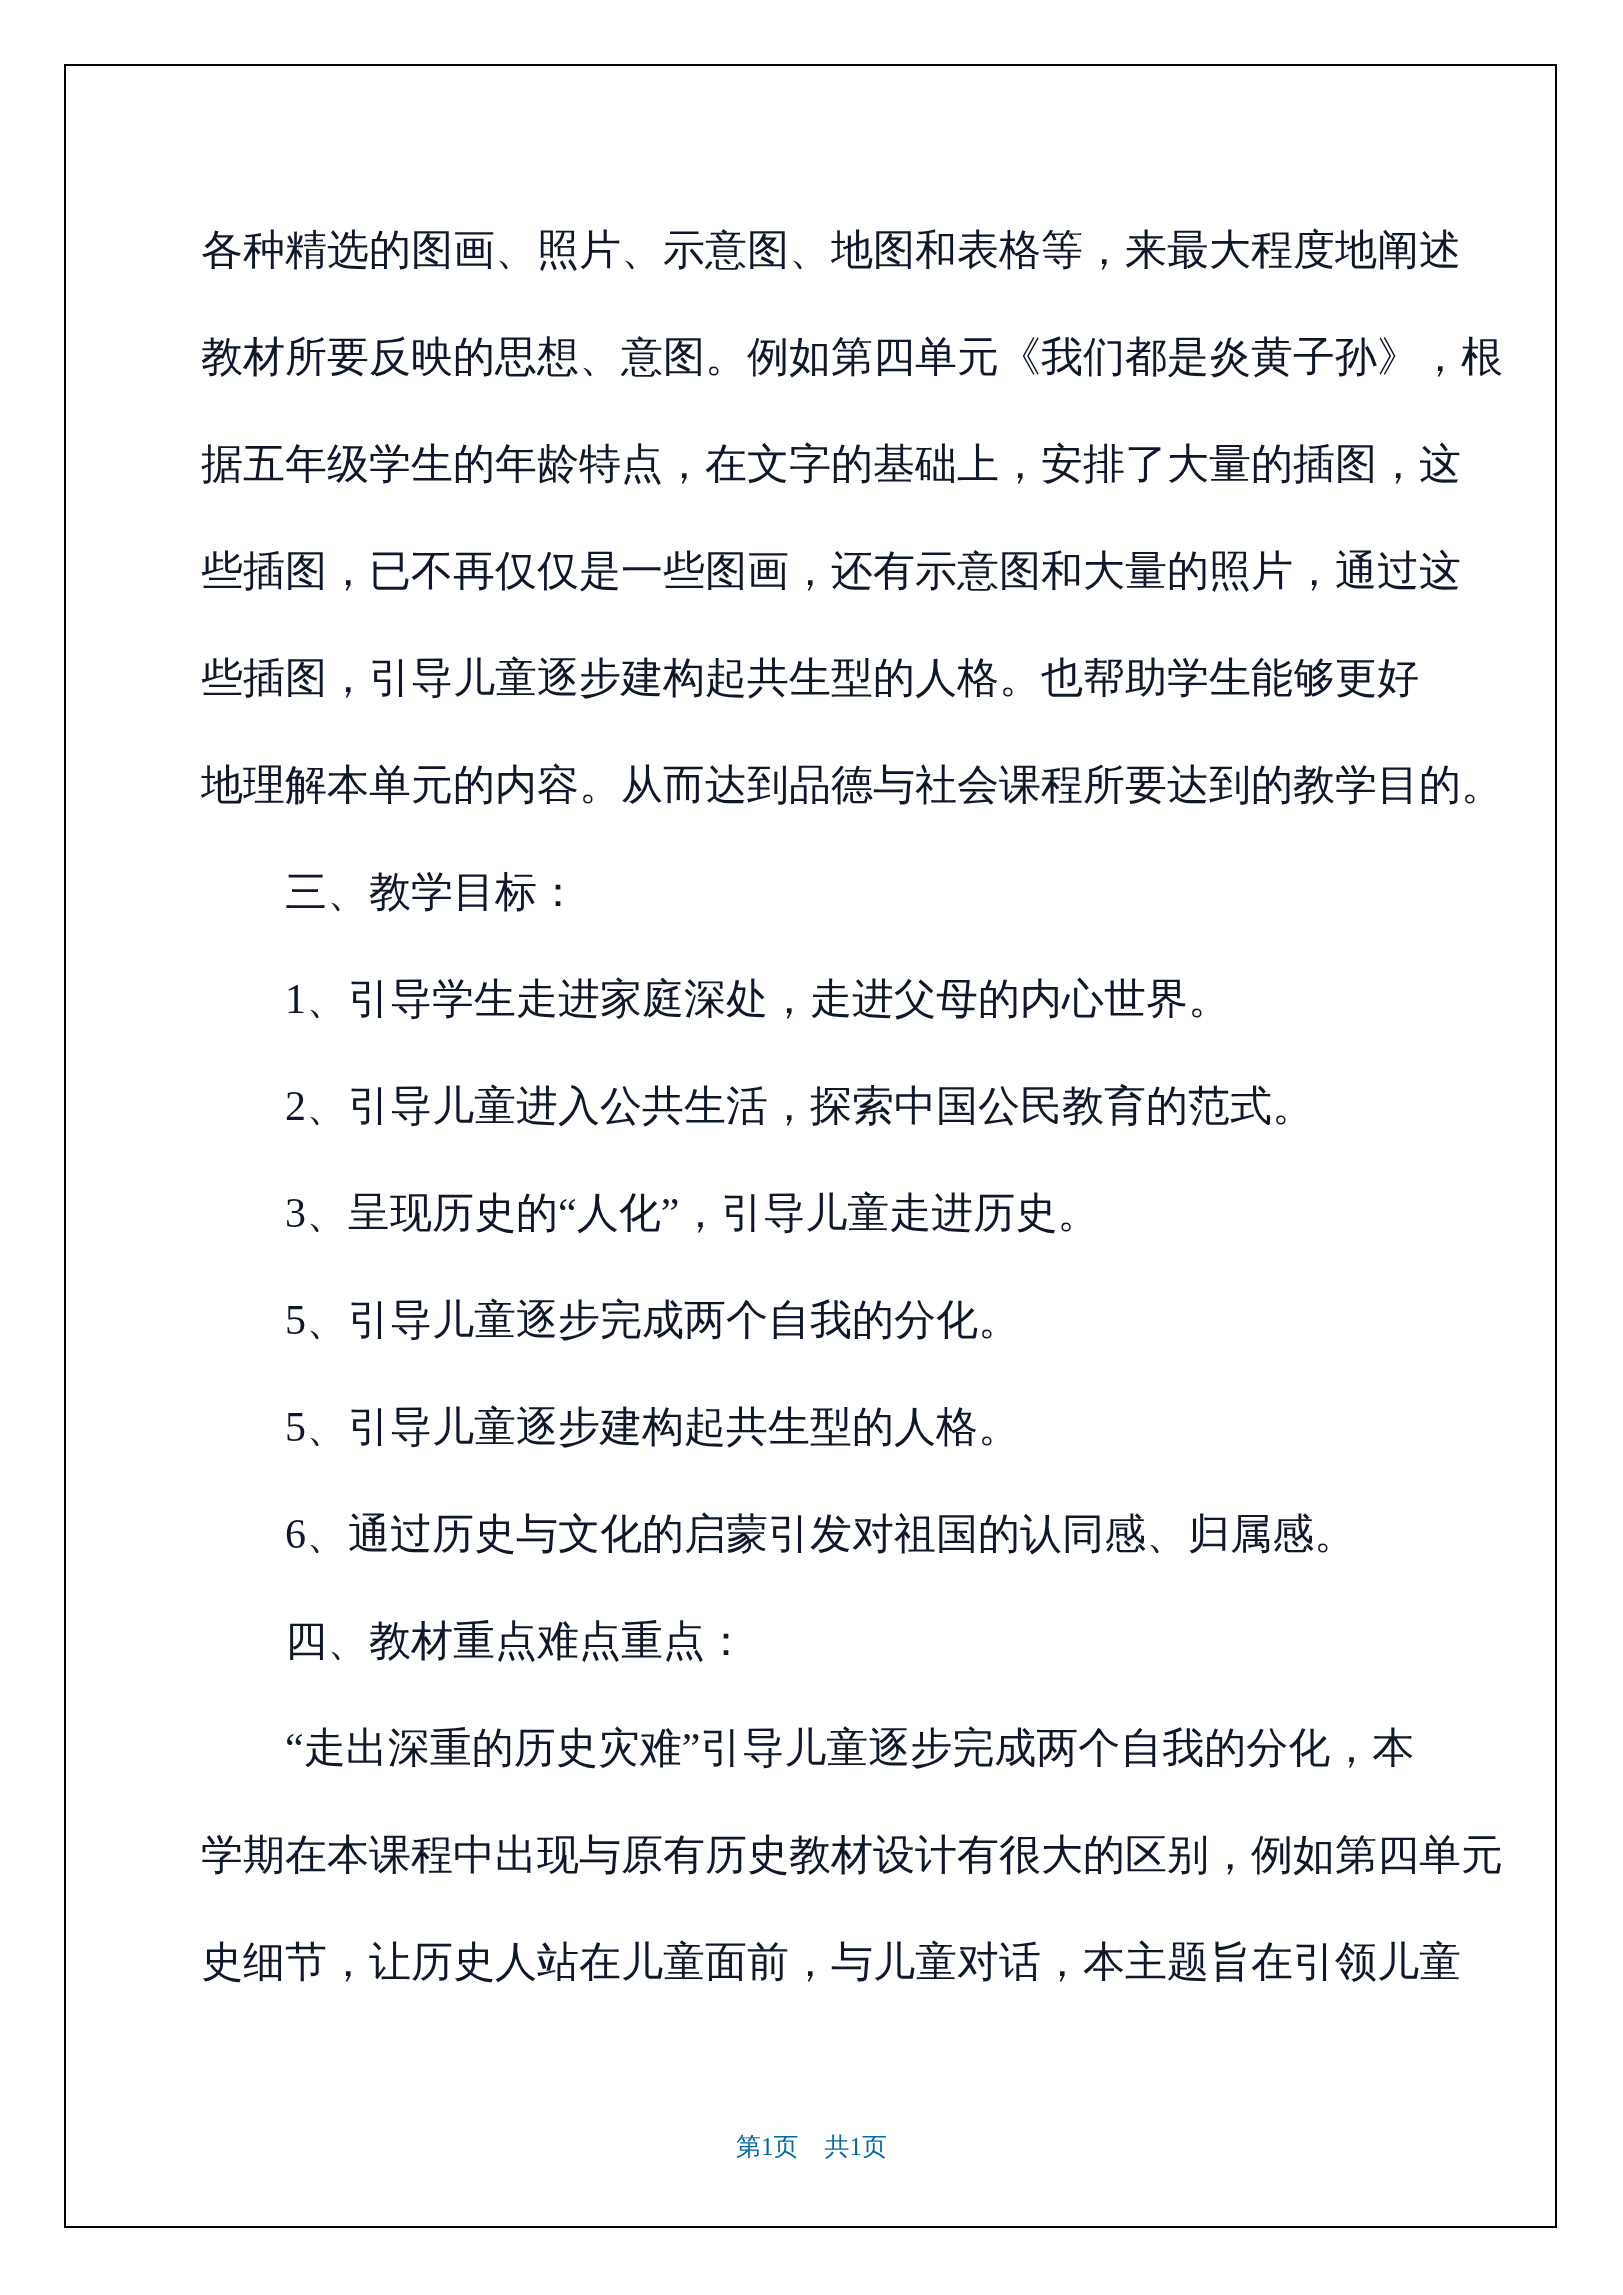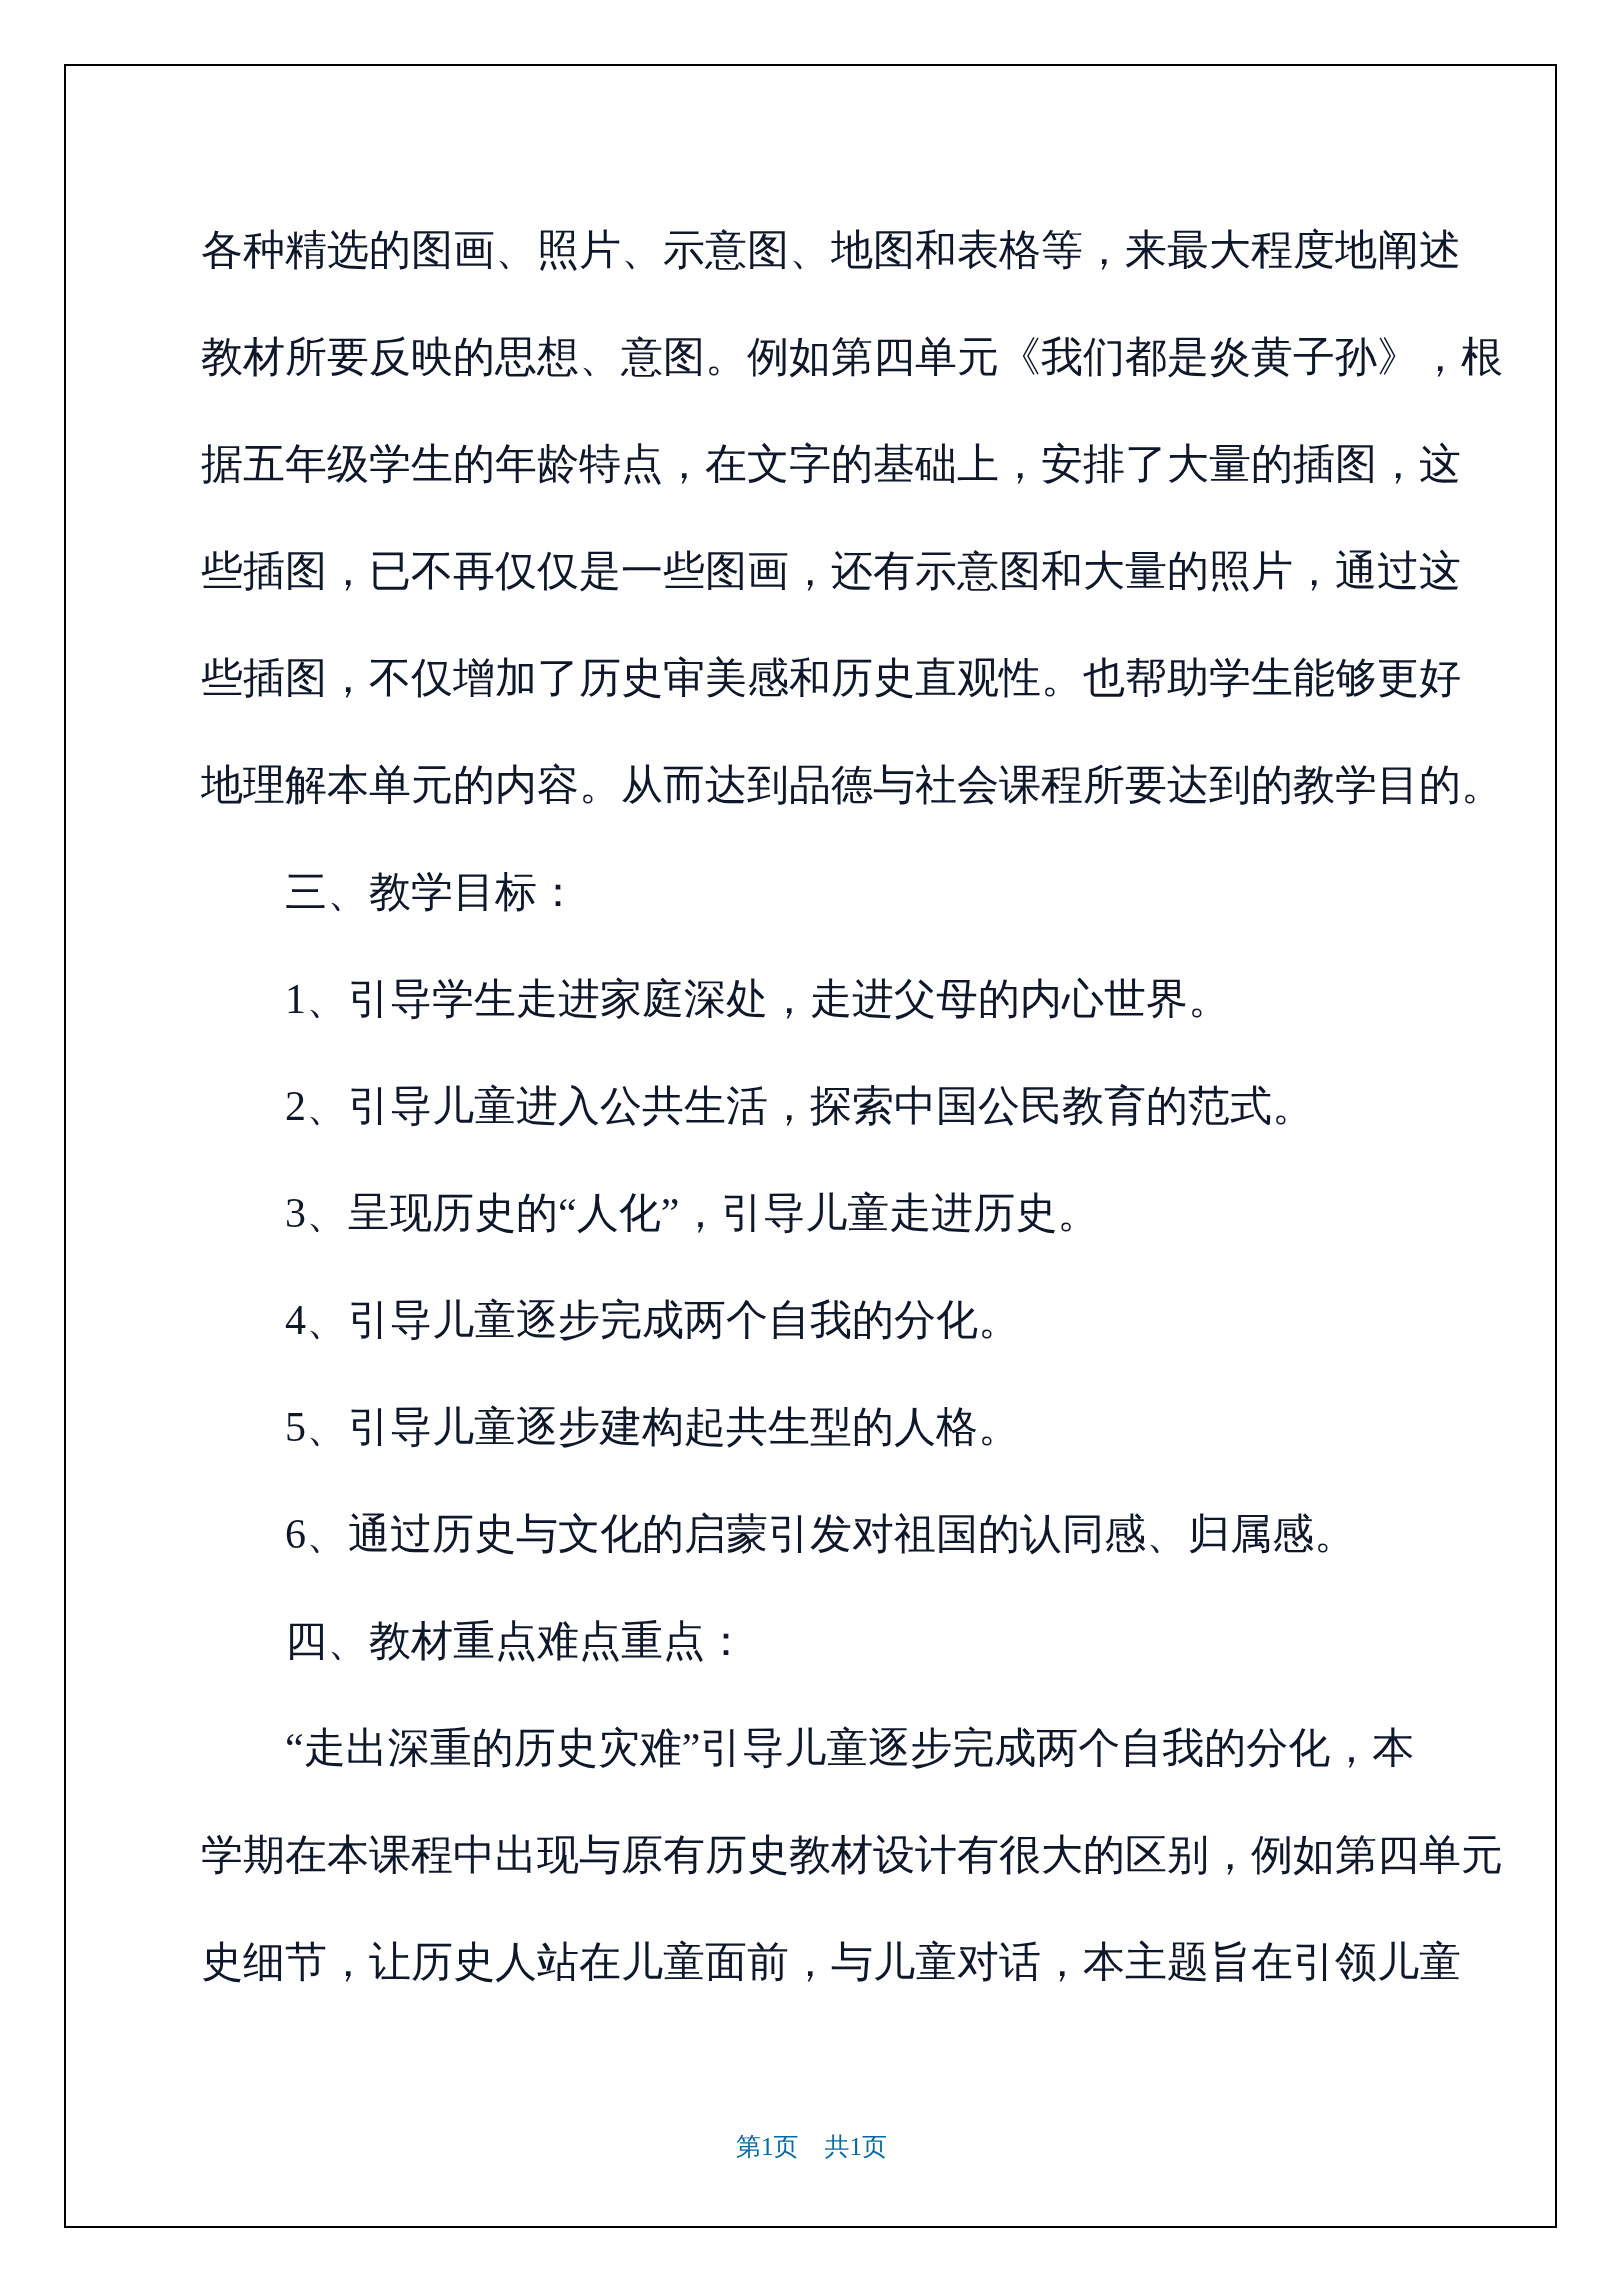--- a/index.html
+++ b/index.html
@@ -60,27 +60,27 @@
 <body>
 
 <div class="page">
   <div class="page-border"></div>
 
   <div class="doc-body">
     <div class="line">各种精选的图画、照片、示意图、地图和表格等，来最大程度地阐述</div>
     <div class="line">教材所要反映的思想、意图。例如第四单元《我们都是炎黄子孙》，根</div>
     <div class="line">据五年级学生的年龄特点，在文字的基础上，安排了大量的插图，这</div>
     <div class="line">些插图，已不再仅仅是一些图画，还有示意图和大量的照片，通过这</div>
-    <div class="line">些插图，不仅增加了历史审美感和历史直观性。也帮助学生能够更好</div>
+    <div class="line">些插图，引导儿童逐步建构起共生型的人格。也帮助学生能够更好</div>
     <div class="line">地理解本单元的内容。从而达到品德与社会课程所要达到的教学目的。</div>
     <div class="line indent">三、教学目标：</div>
     <div class="line indent">1、引导学生走进家庭深处，走进父母的内心世界。</div>
     <div class="line indent">2、引导儿童进入公共生活，探索中国公民教育的范式。</div>
     <div class="line indent">3、呈现历史的“人化”，引导儿童走进历史。</div>
-    <div class="line indent">4、引导儿童逐步完成两个自我的分化。</div>
+    <div class="line indent">5、引导儿童逐步完成两个自我的分化。</div>
     <div class="line indent">5、引导儿童逐步建构起共生型的人格。</div>
     <div class="line indent">6、通过历史与文化的启蒙引发对祖国的认同感、归属感。</div>
     <div class="line indent">四、教材重点难点重点：</div>
     <div class="line indent">“走出深重的历史灾难”引导儿童逐步完成两个自我的分化，本</div>
     <div class="line">学期在本课程中出现与原有历史教材设计有很大的区别，例如第四单元</div>
     <div class="line">史细节，让历史人站在儿童面前，与儿童对话，本主题旨在引领儿童</div>
   </div>
 
   <div class="page-footer">
     <span class="pagenum">第1页</span><span class="total">共1页</span>

